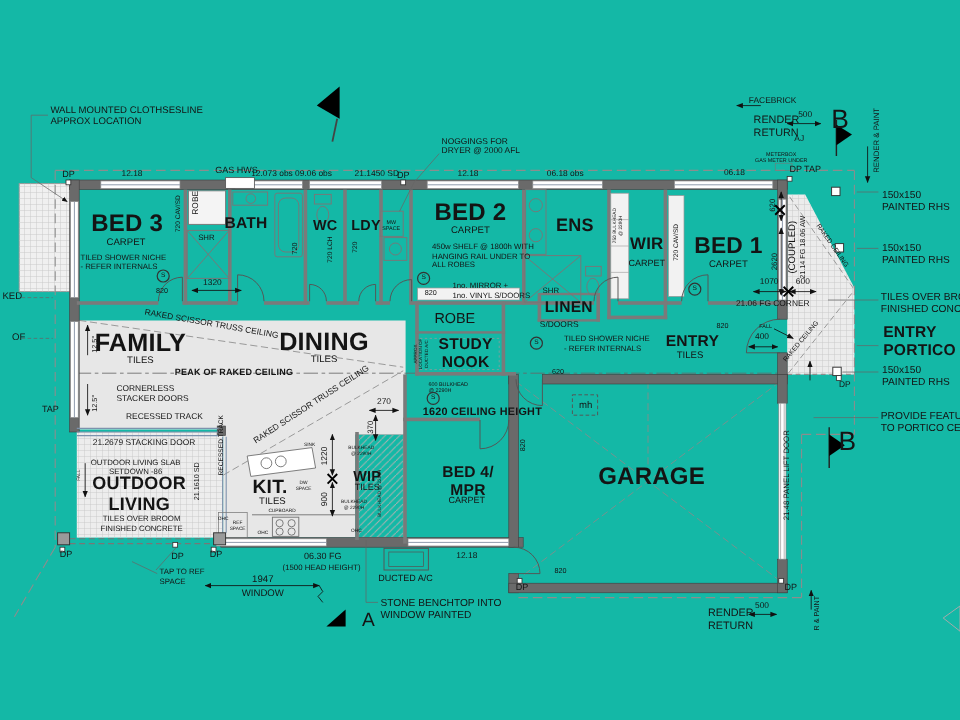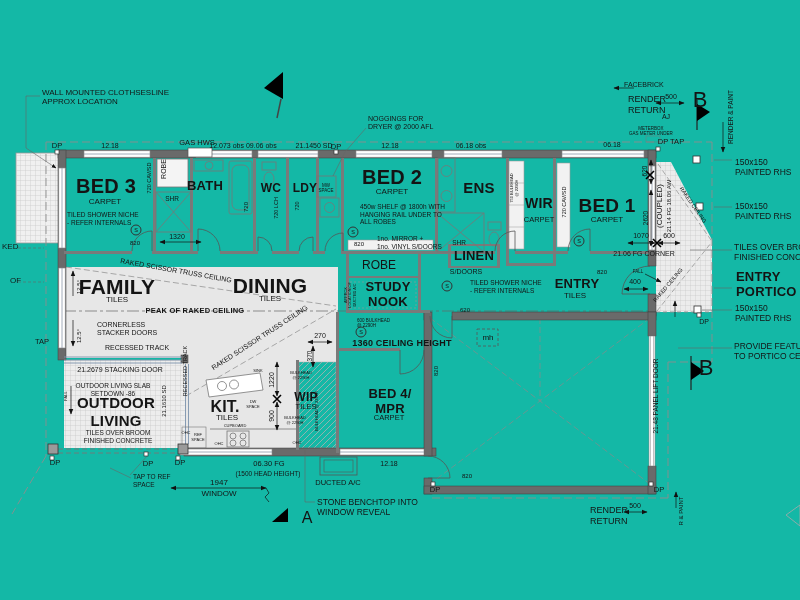--- a/index.html
+++ b/index.html
@@ -393,21 +393,21 @@
       <div class="lbl" style="left: 635px; top: 282px; font-size: 7px; transform: translate(-50%, -50%);">400</div>
       <div class="lbl" style="left: 638px; top: 272px; font-size: 4.5px; transform: translate(-50%, -50%);">FALL</div>
       <div class="lbl" style="left: 379px; top: 265px; font-size: 12px; transform: translate(-50%, -50%);">ROBE</div>
       <div class="lbl bb" style="left: 388px; top: 294px; font-size: 13px; transform: translate(-50%, -50%);">STUDY
 NOOK</div>
       <div class="lbl" style="left: 351px; top: 295px; font-size: 3.8px; transform: translate(-50%, -50%) rotate(-90deg);">APPROX
 LOCATION OF
 DUCTED A/C</div>
       <div class="lbl al" style="left: 357px; top: 323px; font-size: 4.5px; transform: translate(0px, -50%);">600 BULKHEAD
 @ 2290H</div>
-      <div class="lbl bb" style="left: 402px; top: 343px; font-size: 9px; transform: translate(-50%, -50%);">1360 CEILING HEIGHT</div>
+      <div class="lbl bb" style="left: 402px; top: 343px; font-size: 9px; transform: translate(-50%, -50%);">1620 CEILING HEIGHT</div>
       <div class="lbl" style="left: 320px; top: 336px; font-size: 7px; transform: translate(-50%, -50%);">270</div>
       <div class="lbl" style="left: 310px; top: 356px; font-size: 6.5px; transform: translate(-50%, -50%) rotate(-90deg);">370</div>
       <div class="lbl bb" style="left: 117px; top: 287px; font-size: 21px; transform: translate(-50%, -50%);">FAMILY</div>
       <div class="lbl" style="left: 117px; top: 300px; font-size: 8px; transform: translate(-50%, -50%);">TILES</div>
       <div class="lbl bb" style="left: 270px; top: 286px; font-size: 21px; transform: translate(-50%, -50%);">DINING</div>
       <div class="lbl" style="left: 270px; top: 299px; font-size: 8px; transform: translate(-50%, -50%);">TILES</div>
       <div class="lbl" style="left: 176px; top: 271px; font-size: 7px; transform: translate(-50%, -50%) rotate(10deg);">RAKED SCISSOR TRUSS CEILING</div>
       <div class="lbl bb" style="left: 195px; top: 311px; font-size: 7.5px; transform: translate(-50%, -50%);">PEAK OF RAKED CEILING</div>
       <div class="lbl" style="left: 260px; top: 338px; font-size: 7px; transform: translate(-50%, -50%) rotate(-33deg);">RAKED SCISSOR TRUSS CEILING</div>
       <div class="lbl" style="left: 80px; top: 287px; font-size: 6px; transform: translate(-50%, -50%) rotate(-90deg);">12.5°</div>
@@ -450,37 +450,38 @@
 @ 2290H</div>
       <div class="lbl" style="left: 295px; top: 421px; font-size: 4px; transform: translate(-50%, -50%);">BULKHEAD
 @ 2290H</div>
       <div class="lbl" style="left: 317px; top: 411px; font-size: 4px; transform: translate(-50%, -50%) rotate(-90deg);">BULKHEAD @ 2290H</div>
       <div class="lbl bb" style="left: 390px; top: 401px; font-size: 13px; transform: translate(-50%, -50%);">BED 4/
 MPR</div>
       <div class="lbl" style="left: 389px; top: 418px; font-size: 7.5px; transform: translate(-50%, -50%);">CARPET</div>
       <div class="lbl" style="left: 437px; top: 371px; font-size: 6px; transform: translate(-50%, -50%) rotate(-90deg);">820</div>
       <div class="lbl" style="left: 465px; top: 311px; font-size: 6px; transform: translate(-50%, -50%);">620</div>
       <div class="lbl" style="left: 488px; top: 338px; font-size: 8px; transform: translate(-50%, -50%);">mh</div>
+      <div class="lbl bb" style="left: 543px; top: 398px; font-size: 20px; transform: translate(-50%, -50%);">GARAGE</div>
       <div class="lbl" style="left: 656px; top: 396px; font-size: 6.5px; transform: translate(-50%, -50%) rotate(-90deg);">21.48 PANEL LIFT DOOR</div>
       <div class="lbl" style="left: 467px; top: 477px; font-size: 6px; transform: translate(-50%, -50%);">820</div>
       <div class="lbl" style="left: 435px; top: 490px; font-size: 7.5px; transform: translate(-50%, -50%);">DP</div>
       <div class="lbl" style="left: 659px; top: 490px; font-size: 7.5px; transform: translate(-50%, -50%);">DP</div>
       <div class="lbl al" style="left: 590px; top: 516px; font-size: 9px; transform: translate(0px, -50%);">RENDER
 RETURN</div>
       <div class="lbl" style="left: 635px; top: 506px; font-size: 7px; transform: translate(-50%, -50%);">500</div>
       <div class="lbl" style="left: 682px; top: 511px; font-size: 6px; transform: translate(-50%, -50%) rotate(-90deg);">R &amp; PAINT</div>
       <div class="lbl" style="left: 148px; top: 464px; font-size: 7.5px; transform: translate(-50%, -50%);">DP</div>
       <div class="lbl" style="left: 269px; top: 464px; font-size: 7.5px; transform: translate(-50%, -50%);">06.30 FG</div>
       <div class="lbl" style="left: 268px; top: 474px; font-size: 6.5px; transform: translate(-50%, -50%);">(1500 HEAD HEIGHT)</div>
       <div class="lbl" style="left: 219px; top: 483px; font-size: 8px; transform: translate(-50%, -50%);">1947</div>
       <div class="lbl" style="left: 219px; top: 494px; font-size: 8px; transform: translate(-50%, -50%);">WINDOW</div>
       <div class="lbl" style="left: 338px; top: 483px; font-size: 7.5px; transform: translate(-50%, -50%);">DUCTED A/C</div>
       <div class="lbl" style="left: 389px; top: 464px; font-size: 7px; transform: translate(-50%, -50%);">12.18</div>
       <div class="lbl al" style="left: 317px; top: 507px; font-size: 8.5px; transform: translate(0px, -50%);">STONE BENCHTOP INTO
-WINDOW REVEAL</div>
+WINDOW PAINTED</div>
       <div class="lbl" style="left: 307px; top: 518px; font-size: 16px; transform: translate(-50%, -50%);">A</div>
       <div class="lbl cc" style="left: 136px; top: 230px; font-size: 5.5px; transform: translate(-50%, -50%);">S</div>
       <div class="lbl cc" style="left: 353px; top: 232px; font-size: 5.5px; transform: translate(-50%, -50%);">S</div>
       <div class="lbl cc" style="left: 447px; top: 286px; font-size: 5.5px; transform: translate(-50%, -50%);">S</div>
       <div class="lbl cc" style="left: 579px; top: 241px; font-size: 5.5px; transform: translate(-50%, -50%);">S</div>
       <div class="lbl cc" style="left: 361px; top: 332px; font-size: 5.5px; transform: translate(-50%, -50%);">S</div>
     </div>
 </div>
 
 </body></html>

